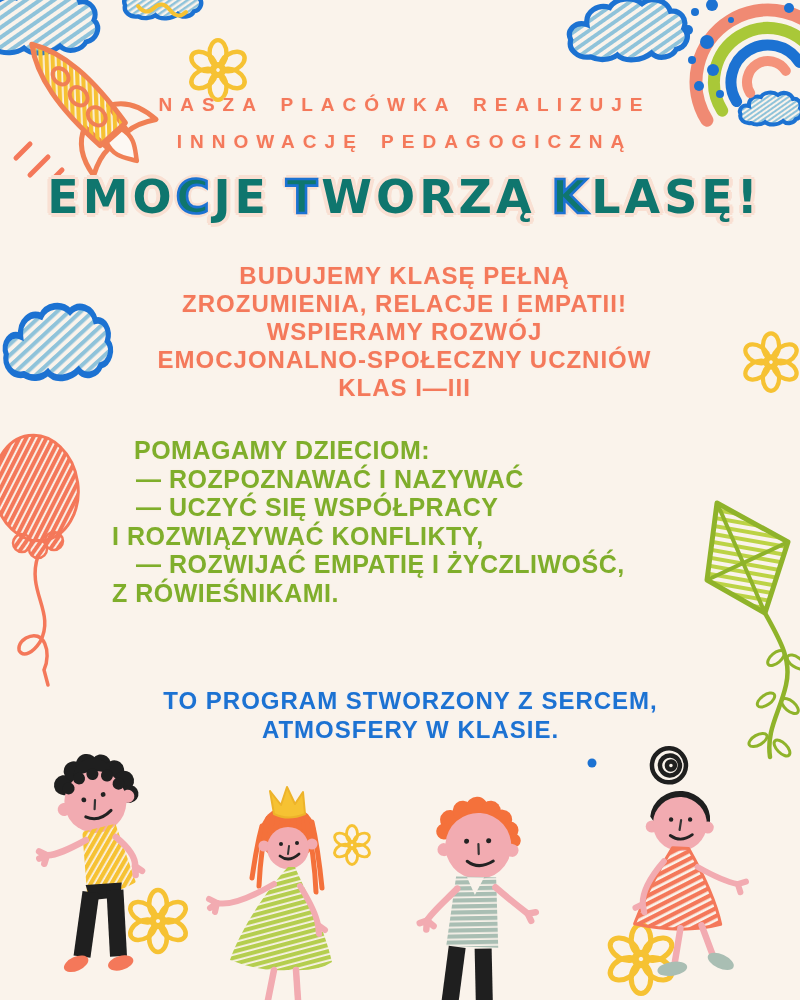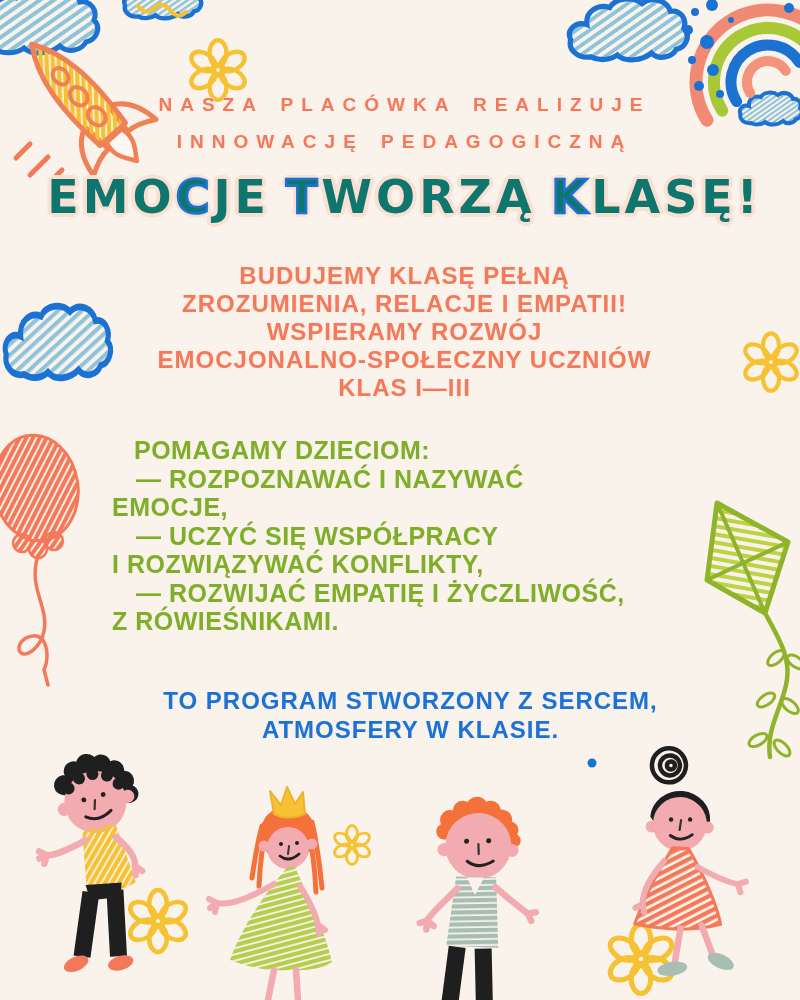--- a/index.html
+++ b/index.html
@@ -305,21 +305,20 @@
     <div>BUDUJEMY KLASĘ PEŁNĄ</div>
     <div>ZROZUMIENIA, RELACJE I EMPATII!</div>
     <div>WSPIERAMY ROZWÓJ</div>
     <div>EMOCJONALNO-SPOŁECZNY UCZNIÓW</div>
     <div>KLAS I—III</div>
   </div>
 
   <div class="txt help">
     <div class="ind-sm">POMAGAMY DZIECIOM:</div>
     <div class="ind-dash">— ROZPOZNAWAĆ I NAZYWAĆ</div>
-    <div>EMOCJE,</div>
     <div class="ind-dash">— UCZYĆ SIĘ WSPÓŁPRACY</div>
     <div>I ROZWIĄZYWAĆ KONFLIKTY,</div>
     <div class="ind-dash">— ROZWIJAĆ EMPATIĘ I ŻYCZLIWOŚĆ,</div>
     <div>Z RÓWIEŚNIKAMI.</div>
   </div>
 
   <div class="txt closing">
     <div>TO PROGRAM STWORZONY Z SERCEM,</div>
     <div>ATMOSFERY W KLASIE.</div>
   </div>

